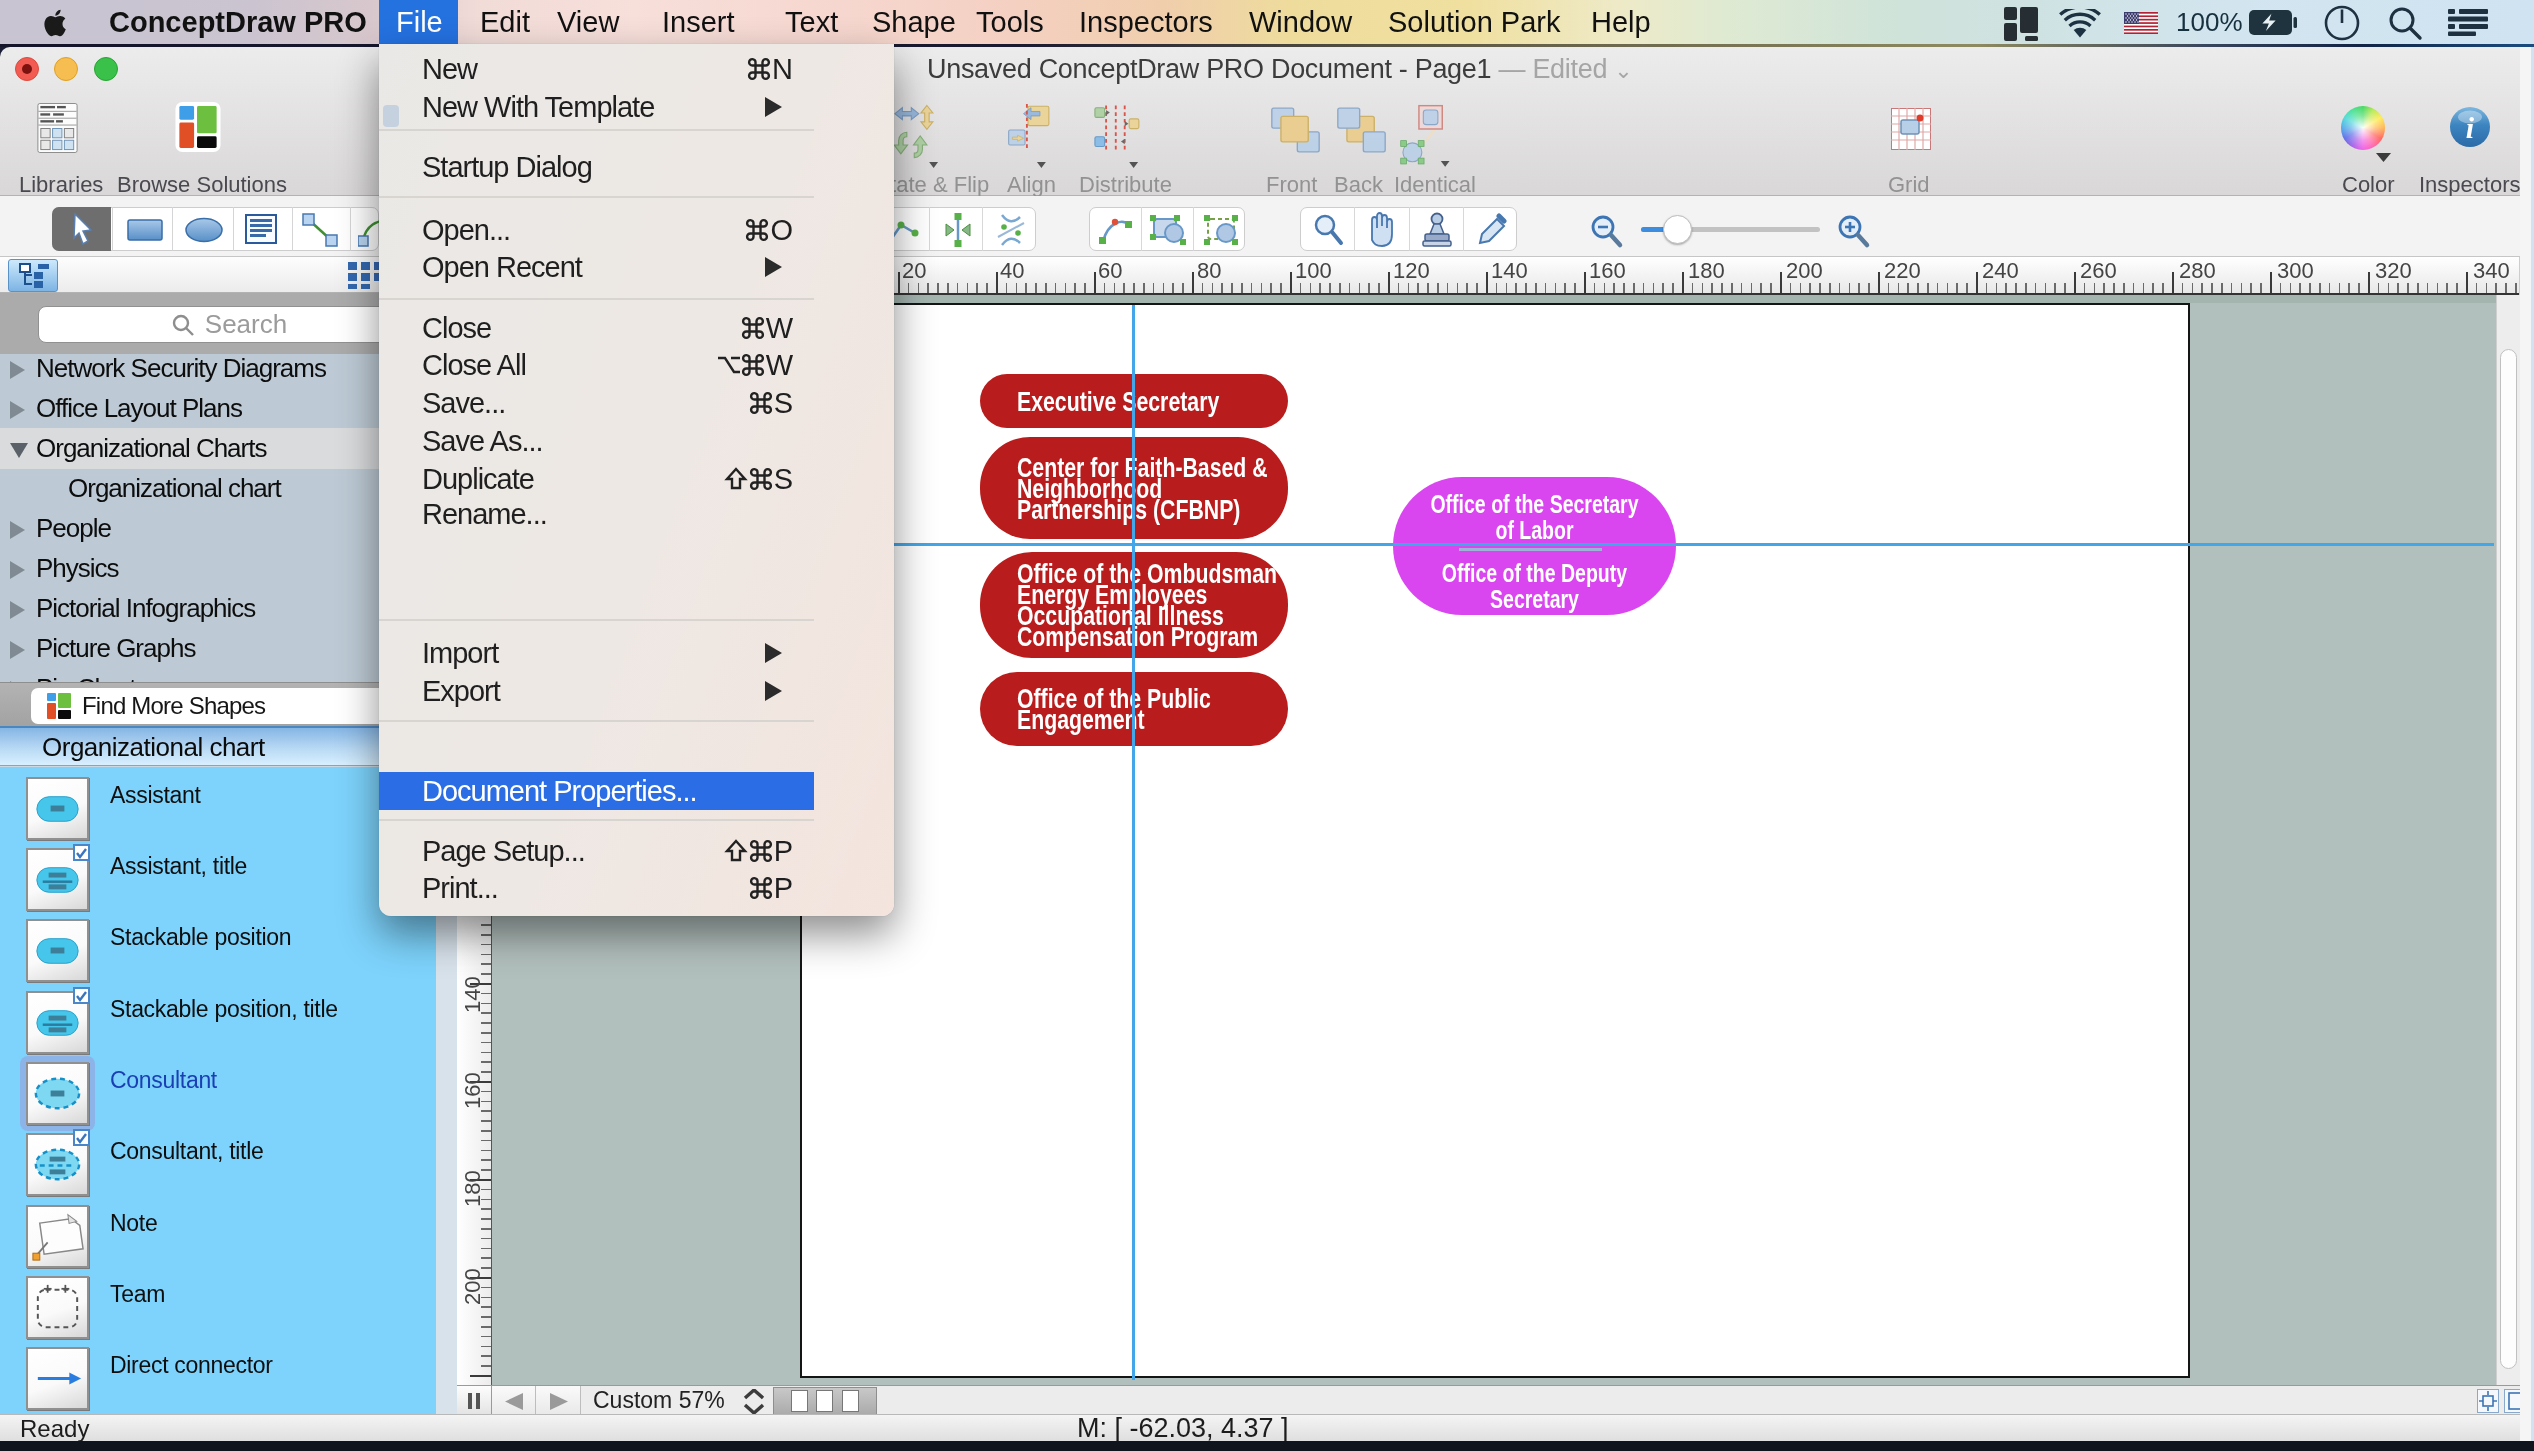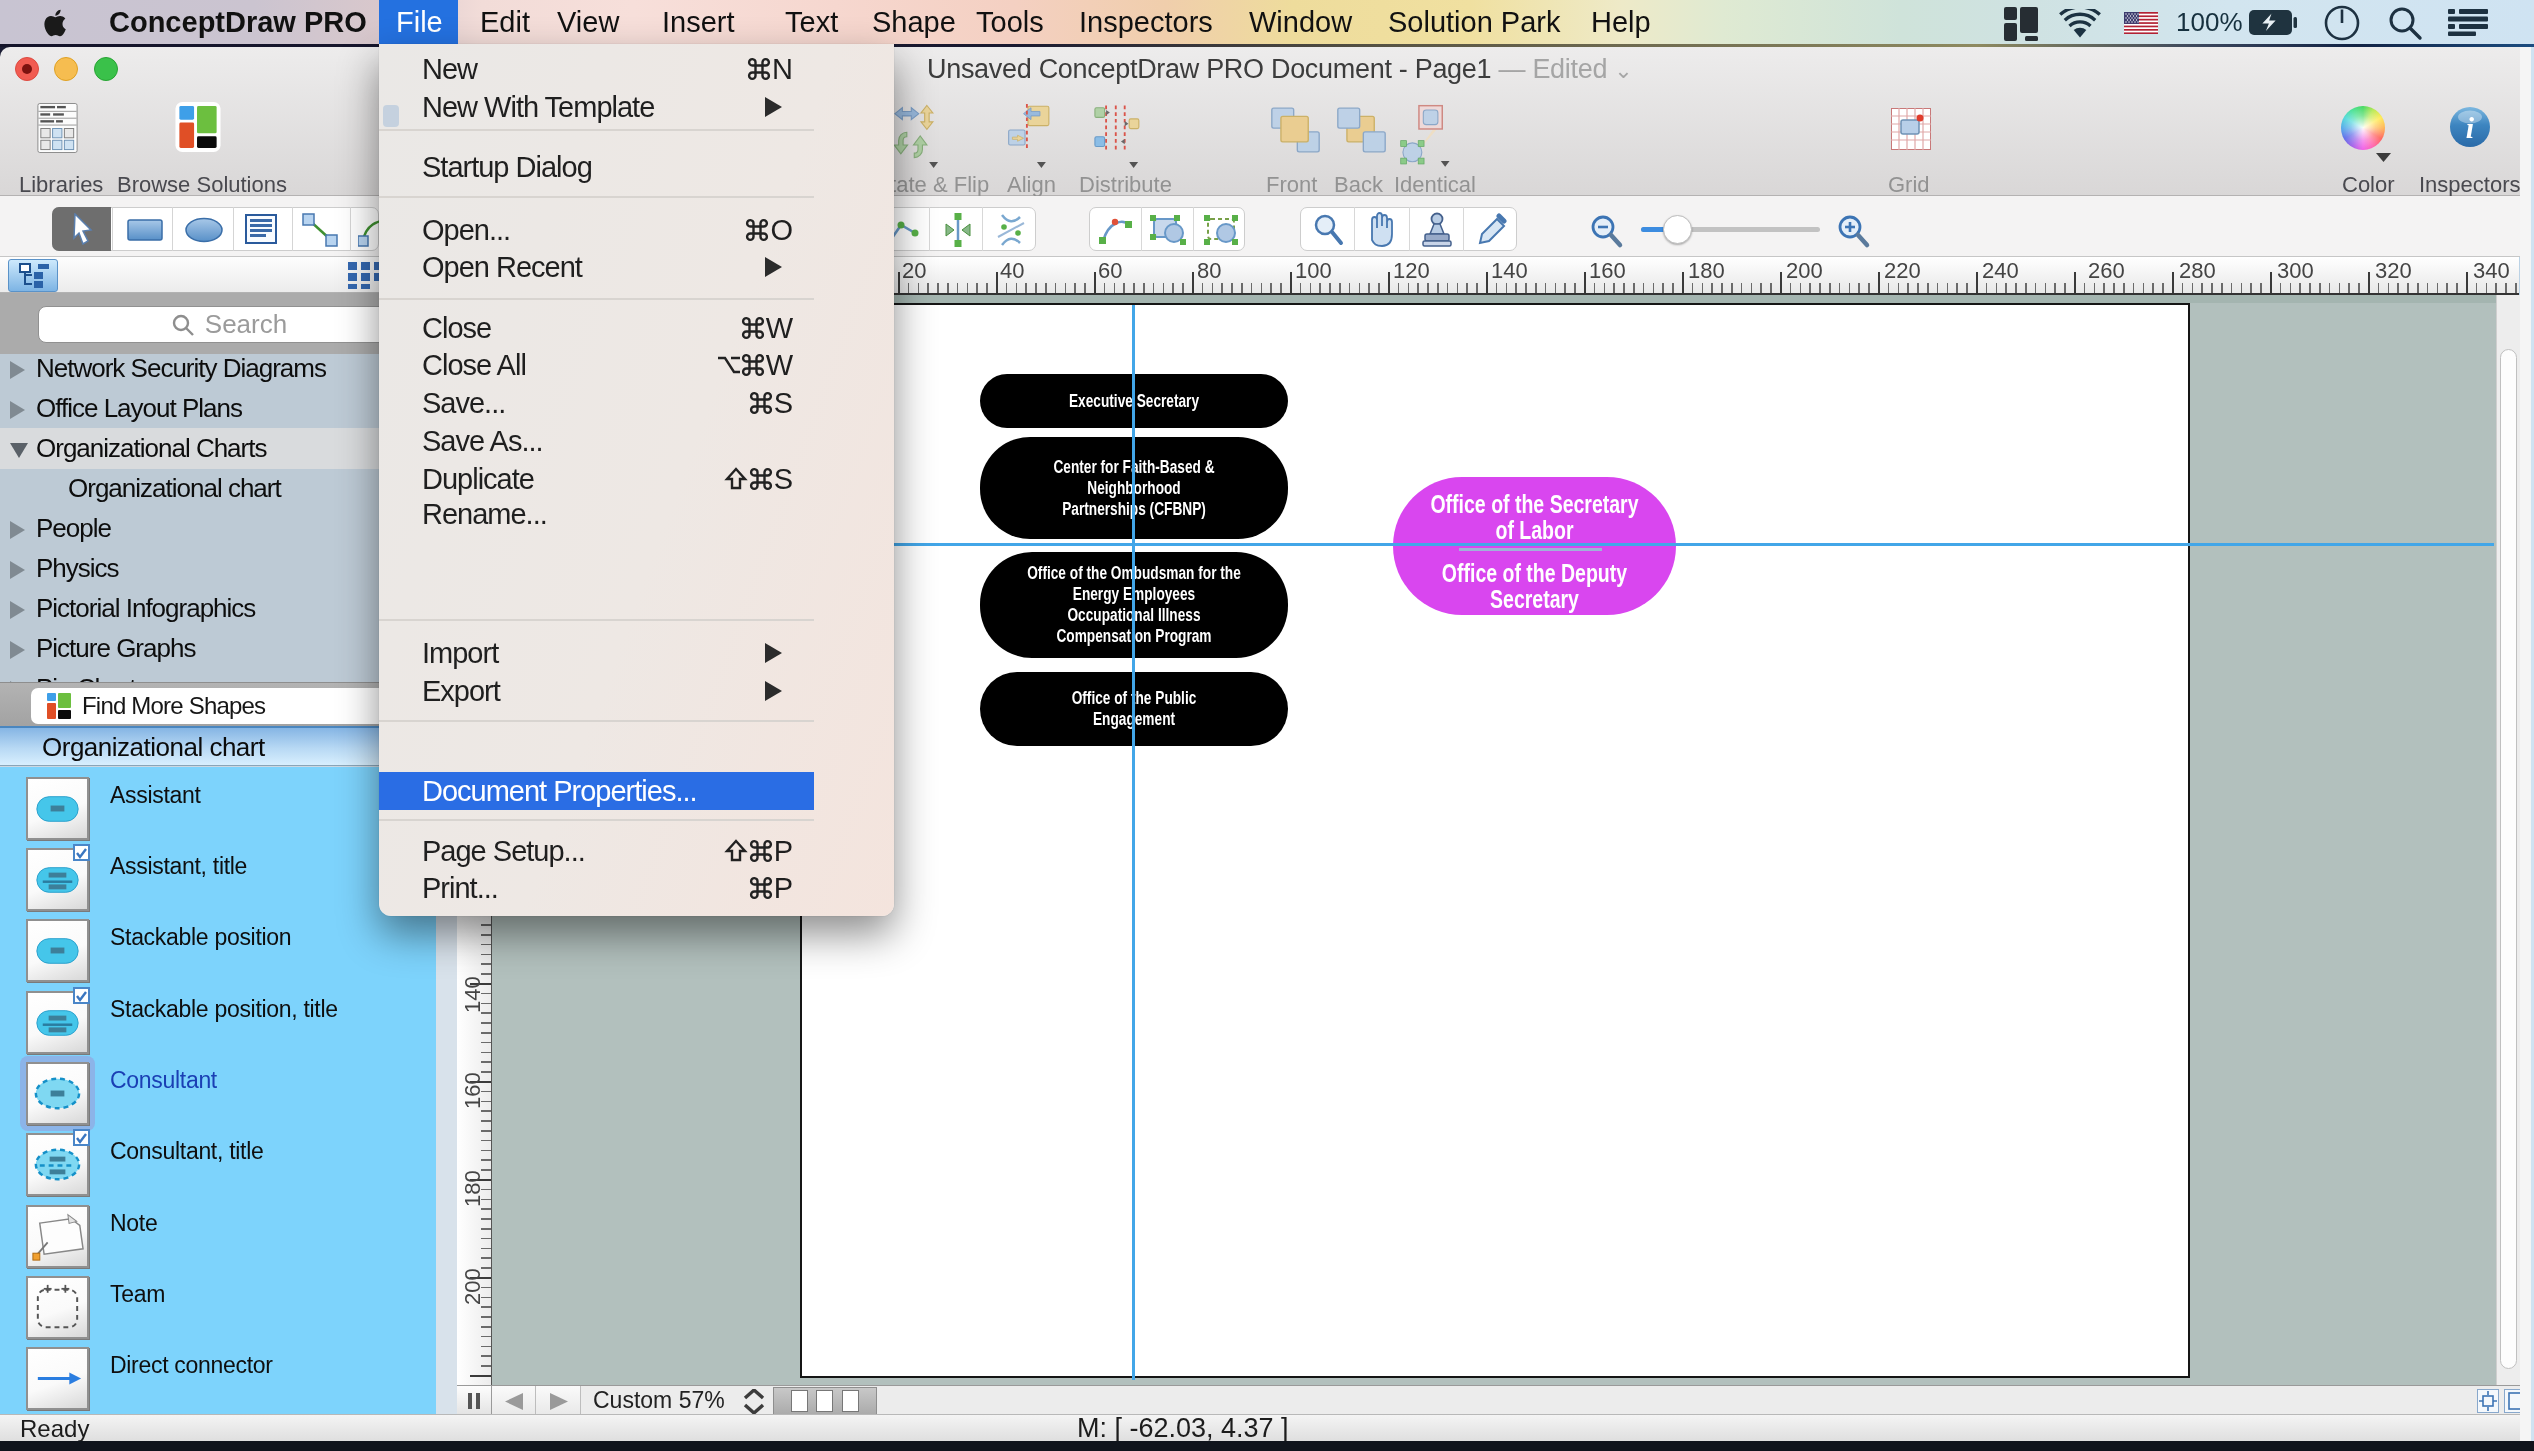--- a/index.html
+++ b/index.html
@@ -53,21 +53,21 @@
   
   #vruler { left:457px; top:210px; width:35px; height:1128px; background:linear-gradient(90deg,#ffffff,#ececec); border-right:1px solid #555; }
   #hruler { left:457px; top:210px; width:2062px; height:38px; background:linear-gradient(#ffffff,#e8e8e8); border-bottom:2px solid #333; }
   #canvas { left:492px; top:248px; width:2004px; height:1090px; background:#b2c0bd; overflow:hidden; }
   #page { position:absolute; left:308px; top:8px; width:1390px; height:1075px; background:#fff; border:2px solid #151515; }
   #vscroll { left:2496px; top:248px; width:24px; height:1090px; background:#ededed; border-left:1px solid #cfcfcf; }
   #vthumb { position:absolute; left:3px; top:54px; width:17px; height:1020px; background:#fdfdfd; border:1px solid #c0c0c0; border-radius:9px; }
   #rightstrip { left:2520px; top:47px; width:11px; height:1395px; background:#f5f5f5; }
   #wallright { left:2531px; top:47px; width:4px; height:1405px; background:#cfe3f2; }
 
-  .redbox { position:absolute; background:#000000; color:#fff; text-align:center; font-weight:700; font-size:18px; line-height:21px; display:flex; flex-direction:column; justify-content:center; }
+  .redbox { position:absolute; background:#b91c1c; color:#fff; text-align:left; font-weight:700; font-size:28px; line-height:21px; display:flex; flex-direction:column; justify-content:center; }
   .redbox div { transform:scaleX(0.76); white-space:nowrap; }
   #capsule { position:absolute; background:#d946ef; color:#fff; text-align:center; font-weight:700; font-size:25px; line-height:26px; }
   #capsule .ctext { transform:scaleX(0.78); }
 
   
   #scrollrow { left:457px; top:1338px; width:2073px; height:30px; background:#ececec; border-top:1px solid #9a9a9a; }
   #statusbar { left:0; top:1367px; width:2531px; height:28px; background:linear-gradient(#f4f4f4,#dedede); border-top:1px solid #b8b8b8; font-size:26px; color:#1c1c1c; }
   #dock { left:0; top:1441px; width:2534px; height:10px; background:#10141c; }
 
   
@@ -646,21 +646,21 @@
     <div class="hnum" style="left:641px;">60</div>
       <div class="hnum" style="left:740px;">80</div>
     <div class="hnum" style="left:838px;">100</div>
       <div class="hnum" style="left:936px;">120</div>
     <div class="hnum" style="left:1034px;">140</div>
       <div class="hnum" style="left:1132px;">160</div>
     <div class="hnum" style="left:1231px;">180</div>
       <div class="hnum" style="left:1329px;">200</div>
     <div class="hnum" style="left:1427px;">220</div>
       <div class="hnum" style="left:1525px;">240</div>
-    <div class="hnum" style="left:1623px;margin-left:8px;">260</div>
+    <div class="hnum" style="left:1623px;">260</div>
       <div class="hnum" style="left:1722px;">280</div>
     <div class="hnum" style="left:1820px;">300</div>
       <div class="hnum" style="left:1918px;">320</div>
     <div class="hnum" style="left:2016px;">340</div>
   </div>
   <div id="vruler" class="abs">
     <div class="abs" style="left:0; top:0; width:34px; height:1128px;
       background-image:
         repeating-linear-gradient(180deg, #3a3a3a 0 2px, transparent 2px 98px),
         repeating-linear-gradient(180deg, #6a6a6a 0 1.6px, transparent 1.6px 9.8px);

